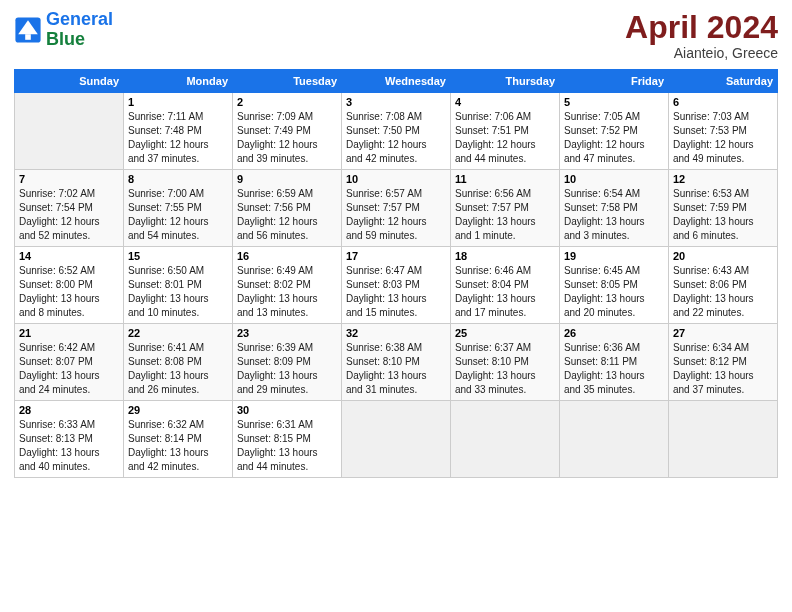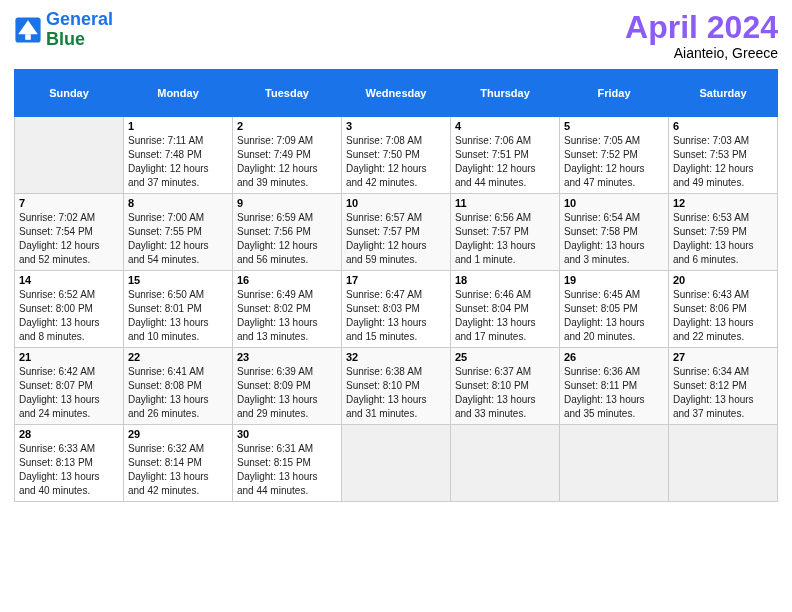--- a/index.html
+++ b/index.html
@@ -39,39 +39,39 @@
     .logo-icon {
       width: 28px;
       height: 28px;
     }
     .title-block {
       text-align: right;
     }
     .month-title {
       font-size: 32px;
       font-weight: bold;
-      color: #8b5cf6;
+      color: #7f1d1d;
       line-height: 1.1;
     }
     .location {
       font-size: 14px;
-      color: #000000;
+      color: #404040;
     }
     table {
       width: 100%;
       border-collapse: collapse;
       font-size: 9.5px;
     }
     thead tr {
       background: #1a73e8;
       color: #fff;
     }
     thead th {
-      padding: 17px 4px;
-      text-align: center;
+      padding: 5px 4px;
+      text-align: right;
       font-size: 11px;
       font-weight: bold;
       border: 1px solid #1a73e8;
     }
     tbody tr {
       border-bottom: 1px solid #ccc;
     }
     tbody td {
       border: 1px solid #ccc;
       padding: 3px 4px;

